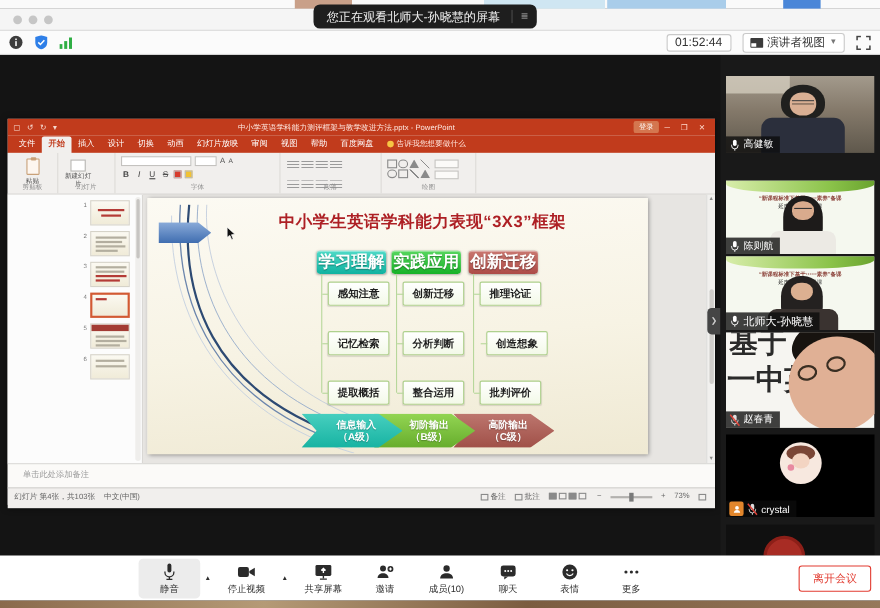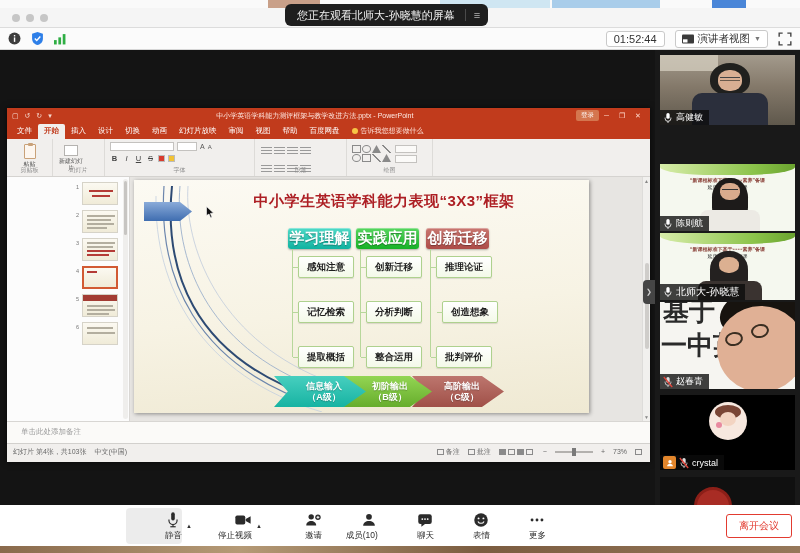--- a/index.html
+++ b/index.html
@@ -126,21 +126,21 @@
         display:flex;align-items:center;gap:3px;padding:1px 6px 1px 3px;z-index:4;white-space:nowrap}
   .slidebg{position:absolute;inset:0;background:#f5f8ef}
   .greenband{position:absolute;top:0;left:0;right:0;height:11px;background:linear-gradient(90deg,#d8edaa,#8bc34a 70%,#6aa32f);border-radius:0 0 40% 40%/0 0 8px 8px}
   .bl{position:absolute;left:0;right:0;text-align:center}
   .bl1{top:13px;font-size:5px;color:#8a4038;font-weight:bold}
   .bl2{top:20px;font-size:5px;color:#333}
   .bl3{top:27px;font-size:4.5px;color:#666}
 
   
   .bottombar{position:absolute;left:0;top:505px;width:800px;height:41px;background:#fff;display:flex;align-items:center;padding-left:126px}
-  .bbitem{width:56px;display:flex;flex-direction:column;align-items:flex-end;gap:1px;font-size:8.5px;color:#2e2e2e;
+  .bbitem{width:56px;display:flex;flex-direction:column;align-items:center;gap:1px;font-size:8.5px;color:#2e2e2e;
           padding:3px 0 2px;border-radius:4px;cursor:pointer}
   .bbitem.active{background:#ececec}
   .bbcaret{font-size:6px;color:#2e2e2e;align-self:center;margin:0 4px;cursor:pointer}
   .leave{position:absolute;right:8px;top:9px;padding:4px 12px;border:1px solid #e23b30;border-radius:3px;
          color:#e23b30;font-size:10px;background:#fff;cursor:pointer}
   .strip{position:absolute;top:546px;left:0;width:800px;height:7px;
          background:linear-gradient(90deg,#8a6a4c,#b59a76 30%,#7b5c40 60%,#96785a)}
 </style>
 </head>
 <body>
@@ -413,21 +413,21 @@
         <span>+</span>
         <span>73%</span>
         <span class="st-ic"></span>
       </div>
     </div>
 
     <div class="collapse">❯</div>
 
     <div class="sidebar">
 
-      <div class="tile" style="top:5px;height:70px">
+      <div class="tile" style="top:19px;height:70px">
         <div class="abs" style="inset:0;background:linear-gradient(180deg,#a39a8c 0%,#84796a 45%,#5f584c 100%)"></div>
         <div class="abs" style="left:0;top:0;width:58px;height:16px;background:#d6cfc0;opacity:.75"></div>
         <div class="abs" style="left:50px;top:8px;width:40px;height:32px;border-radius:50% 50% 42% 42%;background:#20201e"></div>
         <div class="abs" style="left:58px;top:15px;width:24px;height:21px;border-radius:46%;background:#d9af93"></div>
         <div class="abs" style="left:60px;top:22px;width:20px;height:4px;border-top:1px solid #444;border-bottom:1px solid #6b5a4c"></div>
         <div class="abs" style="left:32px;top:38px;width:76px;height:32px;border-radius:10px 10px 0 0;background:#2b2f3c"></div>
         <div class="nbar">
           <svg width="10" height="12" viewBox="0 0 12 14">
               <rect x="4" y="1" width="4" height="7" rx="2" fill="#fff"></rect>
               <path d="M2.5 6.5v1a3.5 3.5 0 0 0 7 0v-1" stroke="#fff" fill="none"></path>
@@ -540,20 +540,29 @@
     <div class="bbitem">
       <svg width="18" height="18" viewBox="0 0 20 20">
           <rect x="1.5" y="5" width="11" height="10" rx="2" fill="#2b2b2b"></rect>
           <path d="M13 9l5.5-3.2v8.4L13 11z" fill="#2b2b2b"></path>
         </svg>
       <span>停止视频</span>
     </div>
     <span class="bbcaret">▲</span>
     <div class="bbitem">
       <svg width="18" height="18" viewBox="0 0 20 20">
+          <rect x="2" y="3" width="16" height="11" rx="1.5" fill="#2b2b2b"></rect>
+          <path d="M10 11V6.6 M7.8 8.6 L10 6.4 L12.2 8.6" stroke="#fff" stroke-width="1.4" fill="none"></path>
+          <line x1="10" y1="14" x2="10" y2="16.6" stroke="#2b2b2b" stroke-width="1.4"></line>
+          <line x1="6.5" y1="17.2" x2="13.5" y2="17.2" stroke="#2b2b2b" stroke-width="1.4"></line>
+        </svg>
+      <span>共享屏幕</span>
+    </div>
+    <div class="bbitem">
+      <svg width="18" height="18" viewBox="0 0 20 20">
           <circle cx="8" cy="6.5" r="3" fill="#2b2b2b"></circle>
           <path d="M2.5 16c0-3 2.5-4.8 5.5-4.8s5.5 1.8 5.5 4.8z" fill="#2b2b2b"></path>
           <circle cx="15.5" cy="7" r="3" fill="#2b2b2b"></circle>
           <path d="M15.5 5.4v3.2M13.9 7h3.2" stroke="#fff" stroke-width="1.1"></path>
         </svg>
       <span>邀请</span>
     </div>
     <div class="bbitem">
       <svg width="18" height="18" viewBox="0 0 20 20">
           <circle cx="10" cy="6.5" r="3.2" fill="#2b2b2b"></circle>

